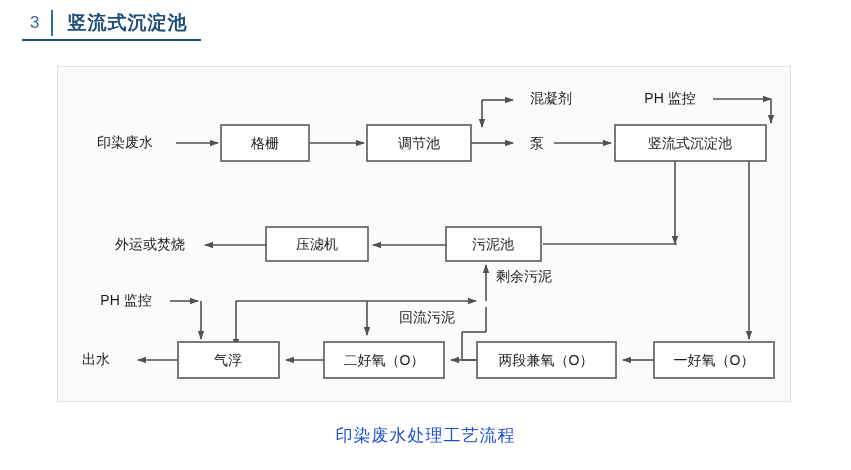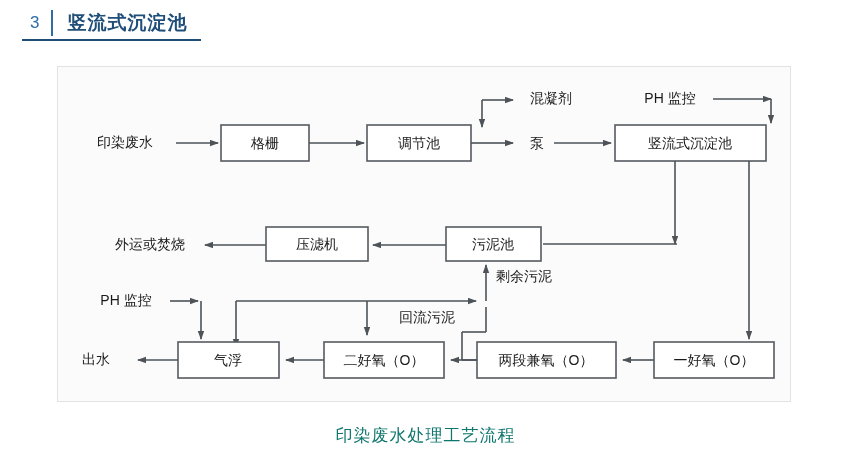--- a/index.html
+++ b/index.html
@@ -56,21 +56,21 @@
   .dgm-label{
     font-family:"Liberation Sans","DejaVu Sans",sans-serif;
     font-size:14px;fill:#1a1a1a;
     text-anchor:middle;dominant-baseline:middle;
   }
 
   
   .caption{
     position:absolute;left:0;top:424px;width:851px;
     text-align:center;
-    font-size:17px;color:#0f766e;
+    font-size:17px;color:#1d4ed8;
     letter-spacing:1px;
   }
 </style>
 </head>
 <body>
 
 <div class="page">
 
   <div class="header">
     <div class="hdr-num">3</div>

